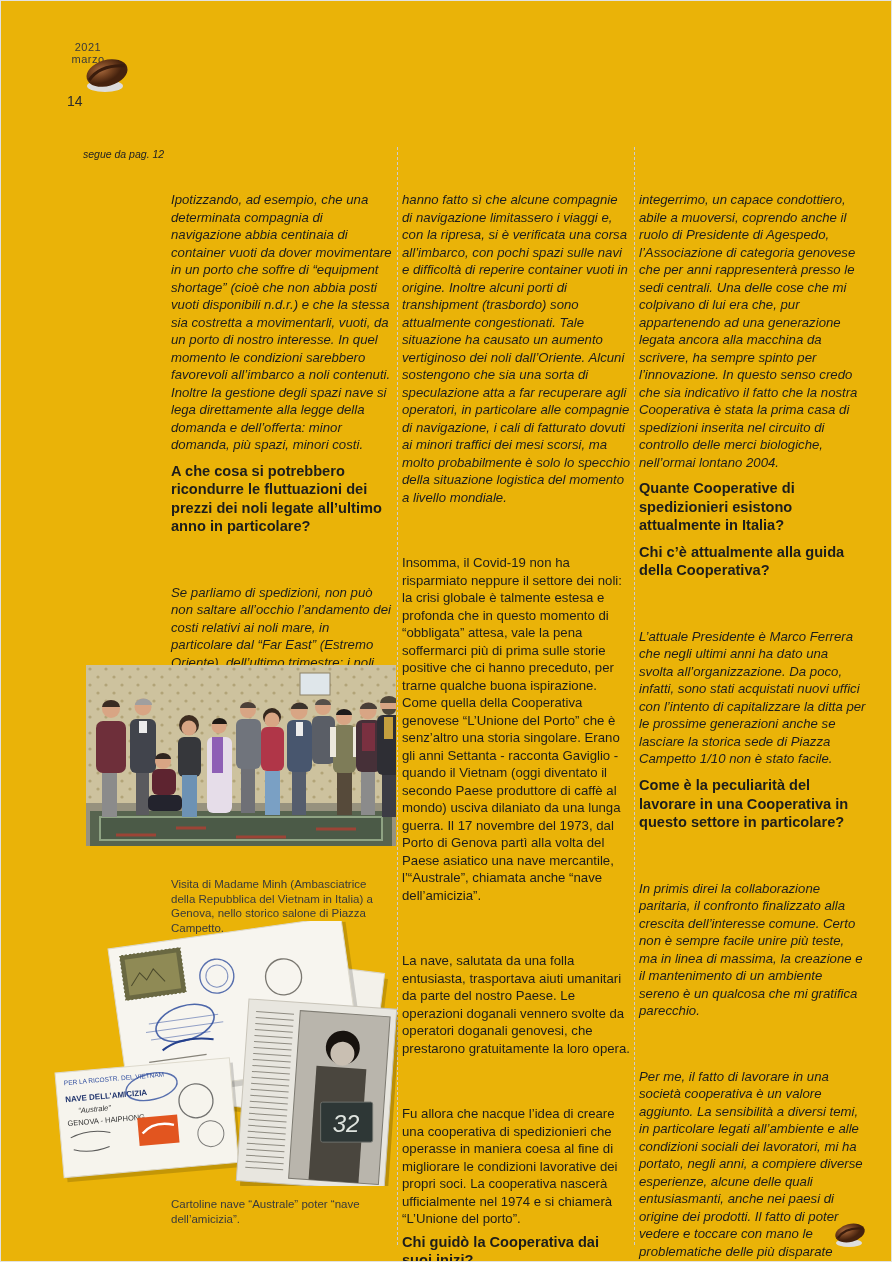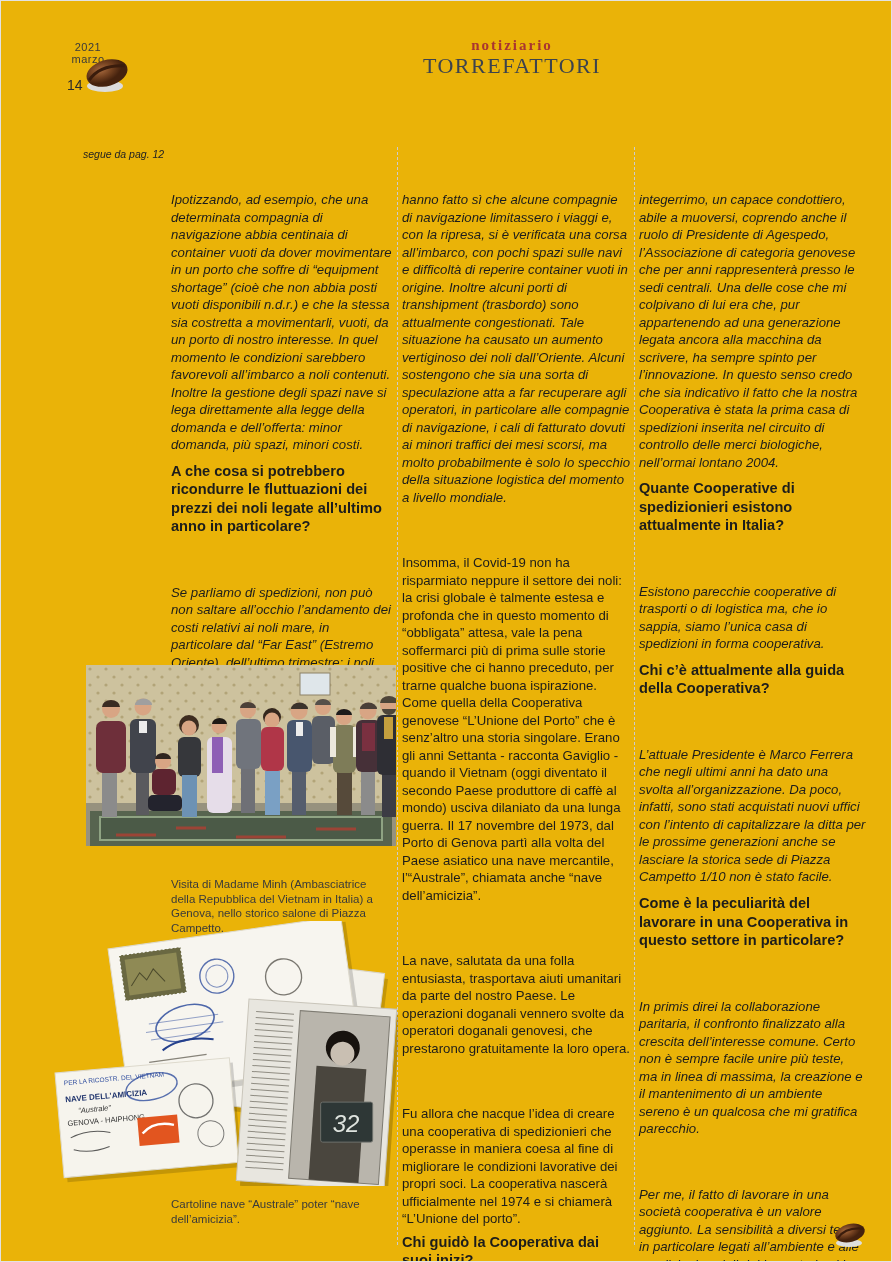--- a/index.html
+++ b/index.html
@@ -4,21 +4,21 @@
 <style>
   * { margin:0; padding:0; box-sizing:border-box; }
   html,body { background:#ffffff; }
   body { font-family:"Liberation Sans","DejaVu Sans",sans-serif; color:#1d1d1b; }
   .page { position:relative; width:892px; height:1262px; background:#eab308; border:1px solid #e2e2e2; overflow:hidden; }
 
   
   .issue { position:absolute; left:52px; top:40px; width:70px; text-align:center;
            font-size:11px; line-height:12px; color:#3a3a3a; letter-spacing:0.5px; }
   .bean-top { position:absolute; left:80px; top:52px; }
-  .page-num { position:absolute; left:66px; top:76px; font-size:14px; color:#2b2b2b; }
+  .page-num { position:absolute; left:66px; top:92px; font-size:14px; color:#2b2b2b; }
 
   
   .masthead { position:absolute; left:371px; top:36px; width:280px; text-align:center;
               font-family:"Liberation Serif","DejaVu Serif",serif; }
   .masthead .kicker { color:#a93531; font-weight:bold; font-size:15px; letter-spacing:2px; }
   .masthead .title  { color:#3d434d; font-size:22px; letter-spacing:1.5px; margin-top:-1px; }
 
   
   .segue { position:absolute; left:82px; top:147px; width:85px; font-size:10.5px;
            font-style:italic; color:#222; }
@@ -66,24 +66,20 @@
       <ellipse cx="24" cy="33" rx="18" ry="6" fill="#dcdcdc"></ellipse>
       <g transform="rotate(-16 26 20)">
         <ellipse cx="26" cy="20" rx="21" ry="13" fill="url(#beanG1)"></ellipse>
         <path d="M7 22 q14 -12 38 -4" stroke="#3a1c0c" stroke-width="3" fill="none"></path>
       </g>
     </svg>
   </span>
 
   <div class="page-num">14</div>
 
-  <div class="masthead">
-    <div class="kicker">notiziario</div>
-    <div class="title">TORREFATTORI</div>
-  </div>
 
   <div class="vsep sep1"></div>
   <div class="vsep sep2"></div>
 
   <div class="segue">segue da pag. 12</div>
 
   <div class="col col-left">
     <p class="para italic">Ipotizzando, ad esempio, che una determinata compagnia di navigazione abbia centinaia di container vuoti da dover movimentare in un porto che soffre di “equipment shortage” (cioè che non abbia posti vuoti disponibili n.d.r.) e che la stessa sia costretta a movimentarli, vuoti, da un porto di nostro interesse. In quel momento le condizioni sarebbero favorevoli all’imbarco a noli contenuti. Inoltre la gestione degli spazi nave si lega direttamente alla legge della domanda e dell’offerta: minor domanda, più spazi, minori costi.</p>
     <p class="question">A che cosa si potrebbero ricondurre le fluttuazioni dei prezzi dei noli legate all’ultimo anno in particolare?</p>
     <p class="para italic">Se parliamo di spedizioni, non può non saltare all’occhio l’andamento dei costi relativi ai noli mare, in particolare dal “Far East” (Estremo Oriente), dell’ultimo trimestre: i noli sono praticamente quadruplicati. Nel “periodo Covid” i traffici ridotti</p>
@@ -94,21 +90,20 @@
     <p class="para tight">Insomma, il Covid-19 non ha risparmiato neppure il settore dei noli: la crisi globale è talmente estesa e profonda che in questo momento di “obbligata” attesa, vale la pena soffermarci più di prima sulle storie positive che ci hanno preceduto, per trarne qualche buona ispirazione. Come quella della Cooperativa genovese “L’Unione del Porto” che è senz’altro una storia singolare. Erano gli anni Settanta - racconta Gaviglio - quando il Vietnam (oggi diventato il secondo Paese produttore di caffè al mondo) usciva dilaniato da una lunga guerra. Il 17 novembre del 1973, dal Porto di Genova partì alla volta del Paese asiatico una nave mercantile, l’“Australe”, chiamata anche “nave dell’amicizia”.</p>
     <p class="para tight">La nave, salutata da una folla entusiasta, trasportava aiuti umanitari da parte del nostro Paese. Le operazioni doganali vennero svolte da operatori doganali genovesi, che prestarono gratuitamente la loro opera.</p>
     <p class="para tight">Fu allora che nacque l’idea di creare una cooperativa di spedizionieri che operasse in maniera coesa al fine di migliorare le condizioni lavorative dei propri soci. La cooperativa nascerà ufficialmente nel 1974 e si chiamerà “L’Unione del porto”.</p>
     <p class="question">Chi guidò la Cooperativa dai suoi inizi?</p>
     <p class="para italic">Venne eletto Presidente lo spedizioniere Ferruccio Benzi (tessera doganale numero 9 in Italia). Un uomo che oggi definiremmo “tutto d’un pezzo”, di idee liberali,</p>
   </div>
 
   <div class="col col-right">
     <p class="para italic">integerrimo, un capace condottiero, abile a muoversi, coprendo anche il ruolo di Presidente di Agespedo, l’Associazione di categoria genovese che per anni rappresenterà presso le sedi centrali. Una delle cose che mi colpivano di lui era che, pur appartenendo ad una generazione legata ancora alla macchina da scrivere, ha sempre spinto per l’innovazione. In questo senso credo che sia indicativo il fatto che la nostra Cooperativa è stata la prima casa di spedizioni inserita nel circuito di controllo delle merci biologiche, nell’ormai lontano 2004.</p>
     <p class="question">Quante Cooperative di spedizionieri esistono attualmente in Italia?</p>
-    <p class="para italic">Esistono parecchie cooperative di trasporti o di logistica ma, che io sappia, siamo l’unica casa di spedizioni in forma cooperativa.</p>
     <p class="question">Chi c’è attualmente alla guida della Cooperativa?</p>
     <p class="para italic">L’attuale Presidente è Marco Ferrera che negli ultimi anni ha dato una svolta all’organizzazione. Da poco, infatti, sono stati acquistati nuovi uffici con l’intento di capitalizzare la ditta per le prossime generazioni anche se lasciare la storica sede di Piazza Campetto 1/10 non è stato facile.</p>
     <p class="question">Come è la peculiarità del lavorare in una Cooperativa in questo settore in particolare?</p>
     <p class="para italic">In primis direi la collaborazione paritaria, il confronto finalizzato alla crescita dell’interesse comune. Certo non è sempre facile unire più teste, ma in linea di massima, la creazione e il mantenimento di un ambiente sereno è un qualcosa che mi gratifica parecchio.</p>
     <p class="para italic">Per me, il fatto di lavorare in una società cooperativa è un valore aggiunto. La sensibilità a diversi temi, in particolare legati all’ambiente e alle condizioni sociali dei lavoratori, mi ha portato, negli anni, a compiere diverse esperienze, alcune delle quali entusiasmanti, anche nei paesi di origine dei prodotti. Il fatto di poter vedere e toccare con mano le problematiche delle più disparate merci e provenienze, mi ha permesso di crescere, anche solo a livello di cultura personale.</p>
   </div>
 
   <div class="photo-group">
     <svg width="310" height="181" viewBox="0 0 310 181">
       <defs>

